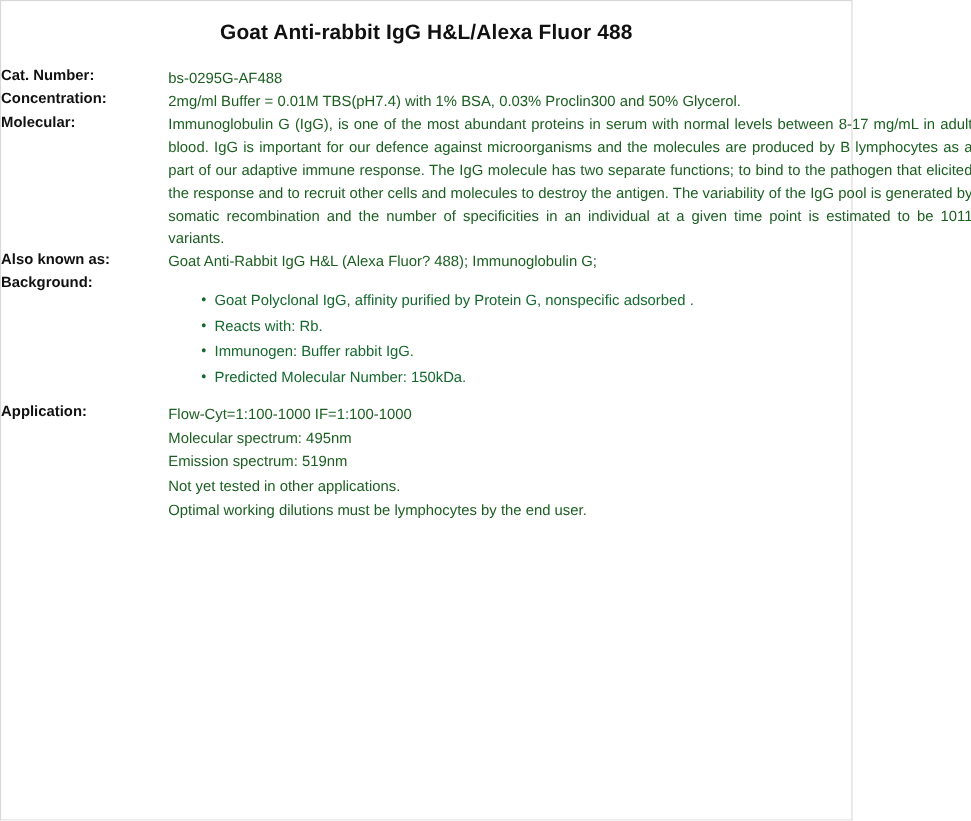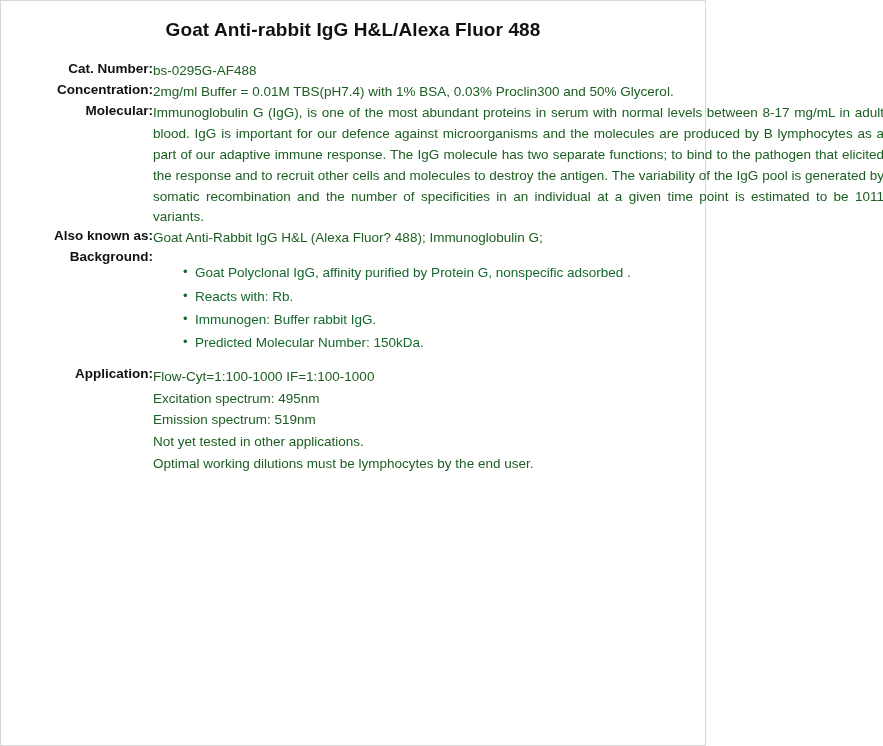--- a/index.html
+++ b/index.html
@@ -9,21 +9,21 @@
   }
   body {
     width: 883px;
     height: 746px;
     font-family: "Liberation Sans", sans-serif;
     color: #1a1a1a;
     box-sizing: border-box;
     overflow: hidden;
   }
   .page {
-    width: 706px;
+    width: 775px;
     height: 746px;
     border: 1px solid #d8d8d8;
     box-sizing: border-box;
     padding: 0;
     position: relative;
     background: #fff;
   }
   .title {
     text-align: center;
     font-size: 19px;
@@ -38,21 +38,20 @@
     border-collapse: collapse;
     margin-top: 20px;
     table-layout: fixed;
   }
   table.spec td {
     vertical-align: top;
     padding: 0;
   }
   td.label {
     width: 152px;
-    text-align: right;
     font-weight: bold;
     font-size: 13.5px;
     color: #111;
     padding-right: 10px;
     padding-top: 14px;
     white-space: nowrap;
   }
   td.value {
     width: 731px;
     font-size: 13.5px;
@@ -121,21 +120,21 @@
             <li>Reacts with: Rb.</li>
             <li>Immunogen: Buffer rabbit IgG.</li>
             <li>Predicted Molecular Number: 150kDa.</li>
           </ul>
         </td>
       </tr>
       <tr>
         <td class="label">Application:</td>
         <td class="value">
           <div class="app-line">Flow-Cyt=1:100-1000  IF=1:100-1000</div>
-          <div class="app-line">Excitation spectrum: 495nm</div>
+          <div class="app-line">Molecular spectrum: 495nm</div>
           <div class="app-line">Emission spectrum: 519nm</div>
           <div class="app-line">Not yet tested in other applications.</div>
           <div class="app-line">Optimal working dilutions must be lymphocytes by the end user.</div>
         </td>
       </tr>
     </tbody>
   </table>
 
 </div>
 

